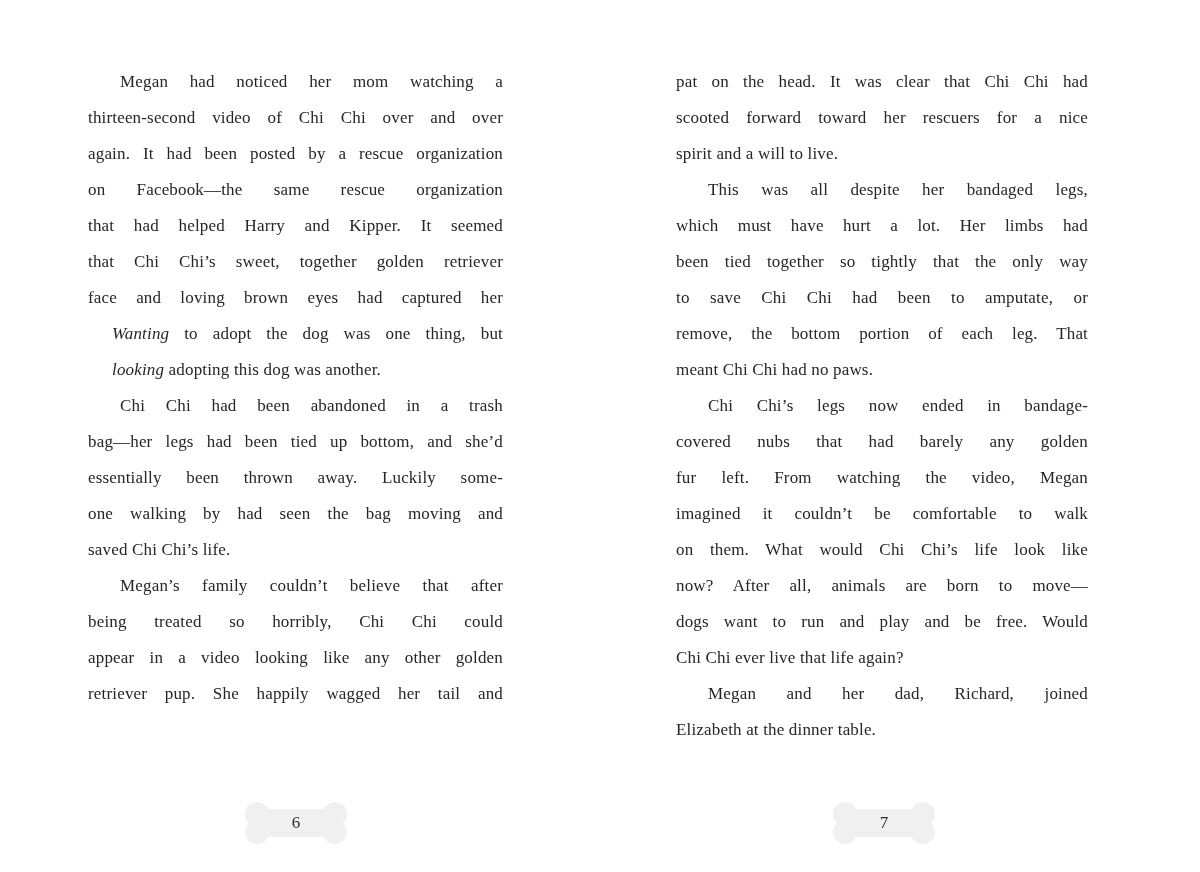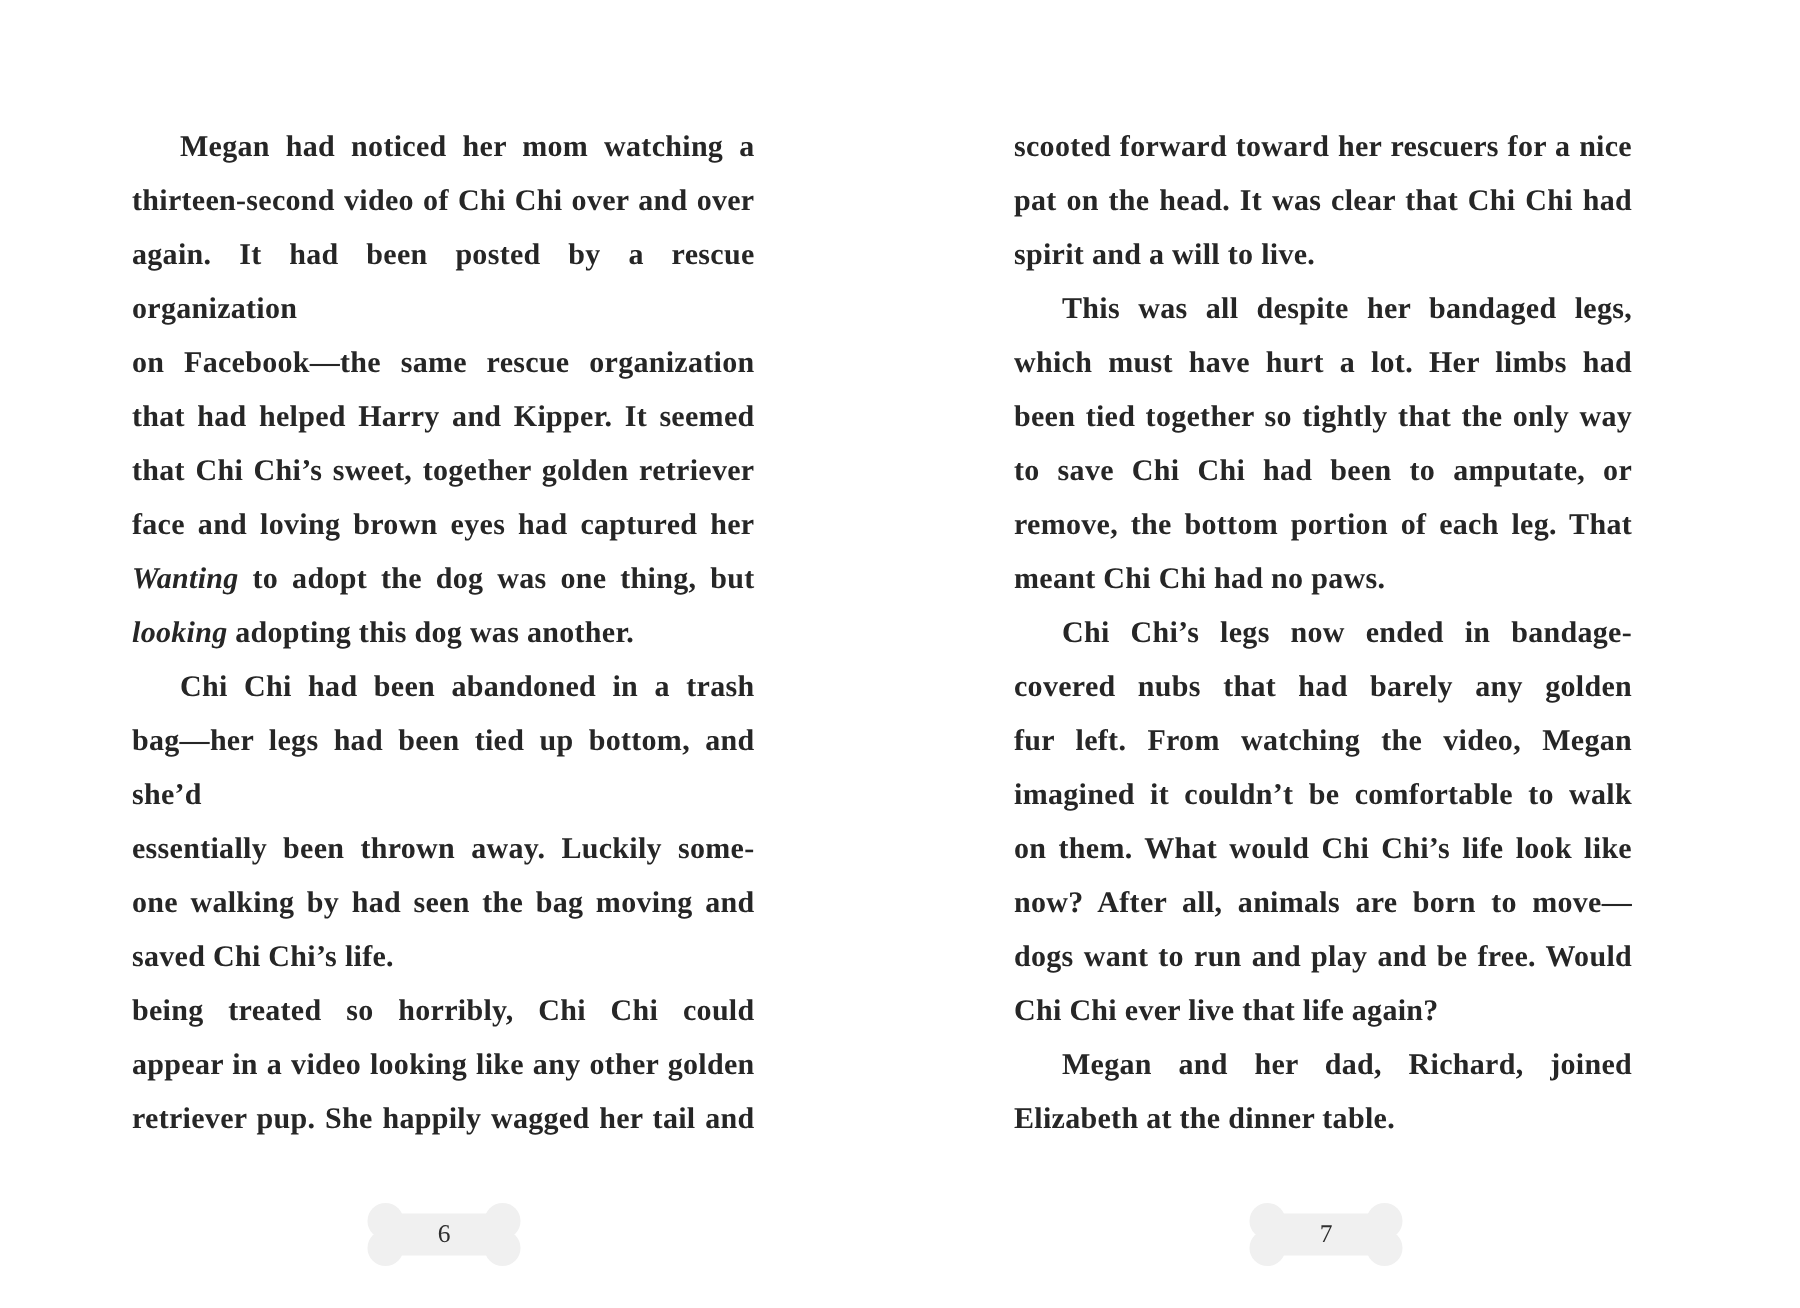--- a/index.html
+++ b/index.html
@@ -20,38 +20,37 @@
     top: 0;
     height: 872px;
     width: 600px;
     background: #ffffff;
   }
   .page.left  { left: 0; }
   .page.right { left: 600px; }
 
   .text-column {
     position: absolute;
-    top: 80px;
+    top: 64px;
     color: #262626;
-    font-size: 20px;
+    font-size: 17px;
     line-height: 36px;
     letter-spacing: 0.01em;
-    font-weight: bold;
   }
   .page.left  .text-column { left: 88px;  width: 415px; }
   .page.right .text-column { left: 76px;  width: 412px; }
 
   .line {
     text-align: justify;
     text-align-last: justify;
     white-space: normal;
   }
   .line.end { text-align-last: left; }
   .line.indent { text-indent: 32px; }
-  .line em { font-style: italic; }
+  .line em { font-style: italic; margin-left: 24px; }
 
   .folio {
     position: absolute;
     top: 801px;
     width: 104px;
     height: 44px;
   }
   .page.left  .folio { left: 244px; }
   .page.right .folio { left: 232px; }
 
@@ -87,42 +86,43 @@
         <div class="line"><span>that had helped Harry and Kipper. It seemed</span></div>
         <div class="line"><span>that Chi Chi’s sweet, together golden retriever</span></div>
         <div class="line"><span>face and loving brown eyes had captured her</span></div>
         <div class="line"><em>Wanting</em><span> to adopt the dog was one thing, but</span></div>
         <div class="line end"><em>looking</em><span> adopting this dog was another.</span></div>
         <div class="line indent"><span>Chi Chi had been abandoned in a trash</span></div>
         <div class="line"><span>bag—her legs had been tied up bottom, and she’d</span></div>
         <div class="line"><span>essentially been thrown away. Luckily some-</span></div>
         <div class="line"><span>one walking by had seen the bag moving and</span></div>
         <div class="line end"><span>saved Chi Chi’s life.</span></div>
+        <div class="line indent"><span>Megan’s family couldn’t believe that after</span></div>
         <div class="line"><span>being treated so horribly, Chi Chi could</span></div>
         <div class="line"><span>appear in a video looking like any other golden</span></div>
         <div class="line"><span>retriever pup. She happily wagged her tail and</span></div>
       </div>
     <div class="folio">
       <svg width="104" height="44" viewBox="0 0 104 44" xmlns="http://www.w3.org/2000/svg">
         <g fill="#f0f0f0">
           <circle cx="13" cy="13" r="12"></circle>
           <circle cx="13" cy="31" r="12"></circle>
           <circle cx="91" cy="13" r="12"></circle>
           <circle cx="91" cy="31" r="12"></circle>
           <rect x="10" y="8" width="84" height="28" rx="9"></rect>
         </g>
       </svg>
       <span class="page-num">6</span>
     </div>
   </div>
 
   <div class="page right">
     <div class="text-column">
+        <div class="line"><span>pat on the head. It was clear that Chi Chi had</span></div>
         <div class="line"><span>scooted forward toward her rescuers for a nice</span></div>
-        <div class="line"><span>pat on the head. It was clear that Chi Chi had</span></div>
         <div class="line end"><span>spirit and a will to live.</span></div>
         <div class="line indent"><span>This was all despite her bandaged legs,</span></div>
         <div class="line"><span>which must have hurt a lot. Her limbs had</span></div>
         <div class="line"><span>been tied together so tightly that the only way</span></div>
         <div class="line"><span>to save Chi Chi had been to amputate, or</span></div>
         <div class="line"><span>remove, the bottom portion of each leg. That</span></div>
         <div class="line end"><span>meant Chi Chi had no paws.</span></div>
         <div class="line indent"><span>Chi Chi’s legs now ended in bandage-</span></div>
         <div class="line"><span>covered nubs that had barely any golden</span></div>
         <div class="line"><span>fur left. From watching the video, Megan</span></div>

